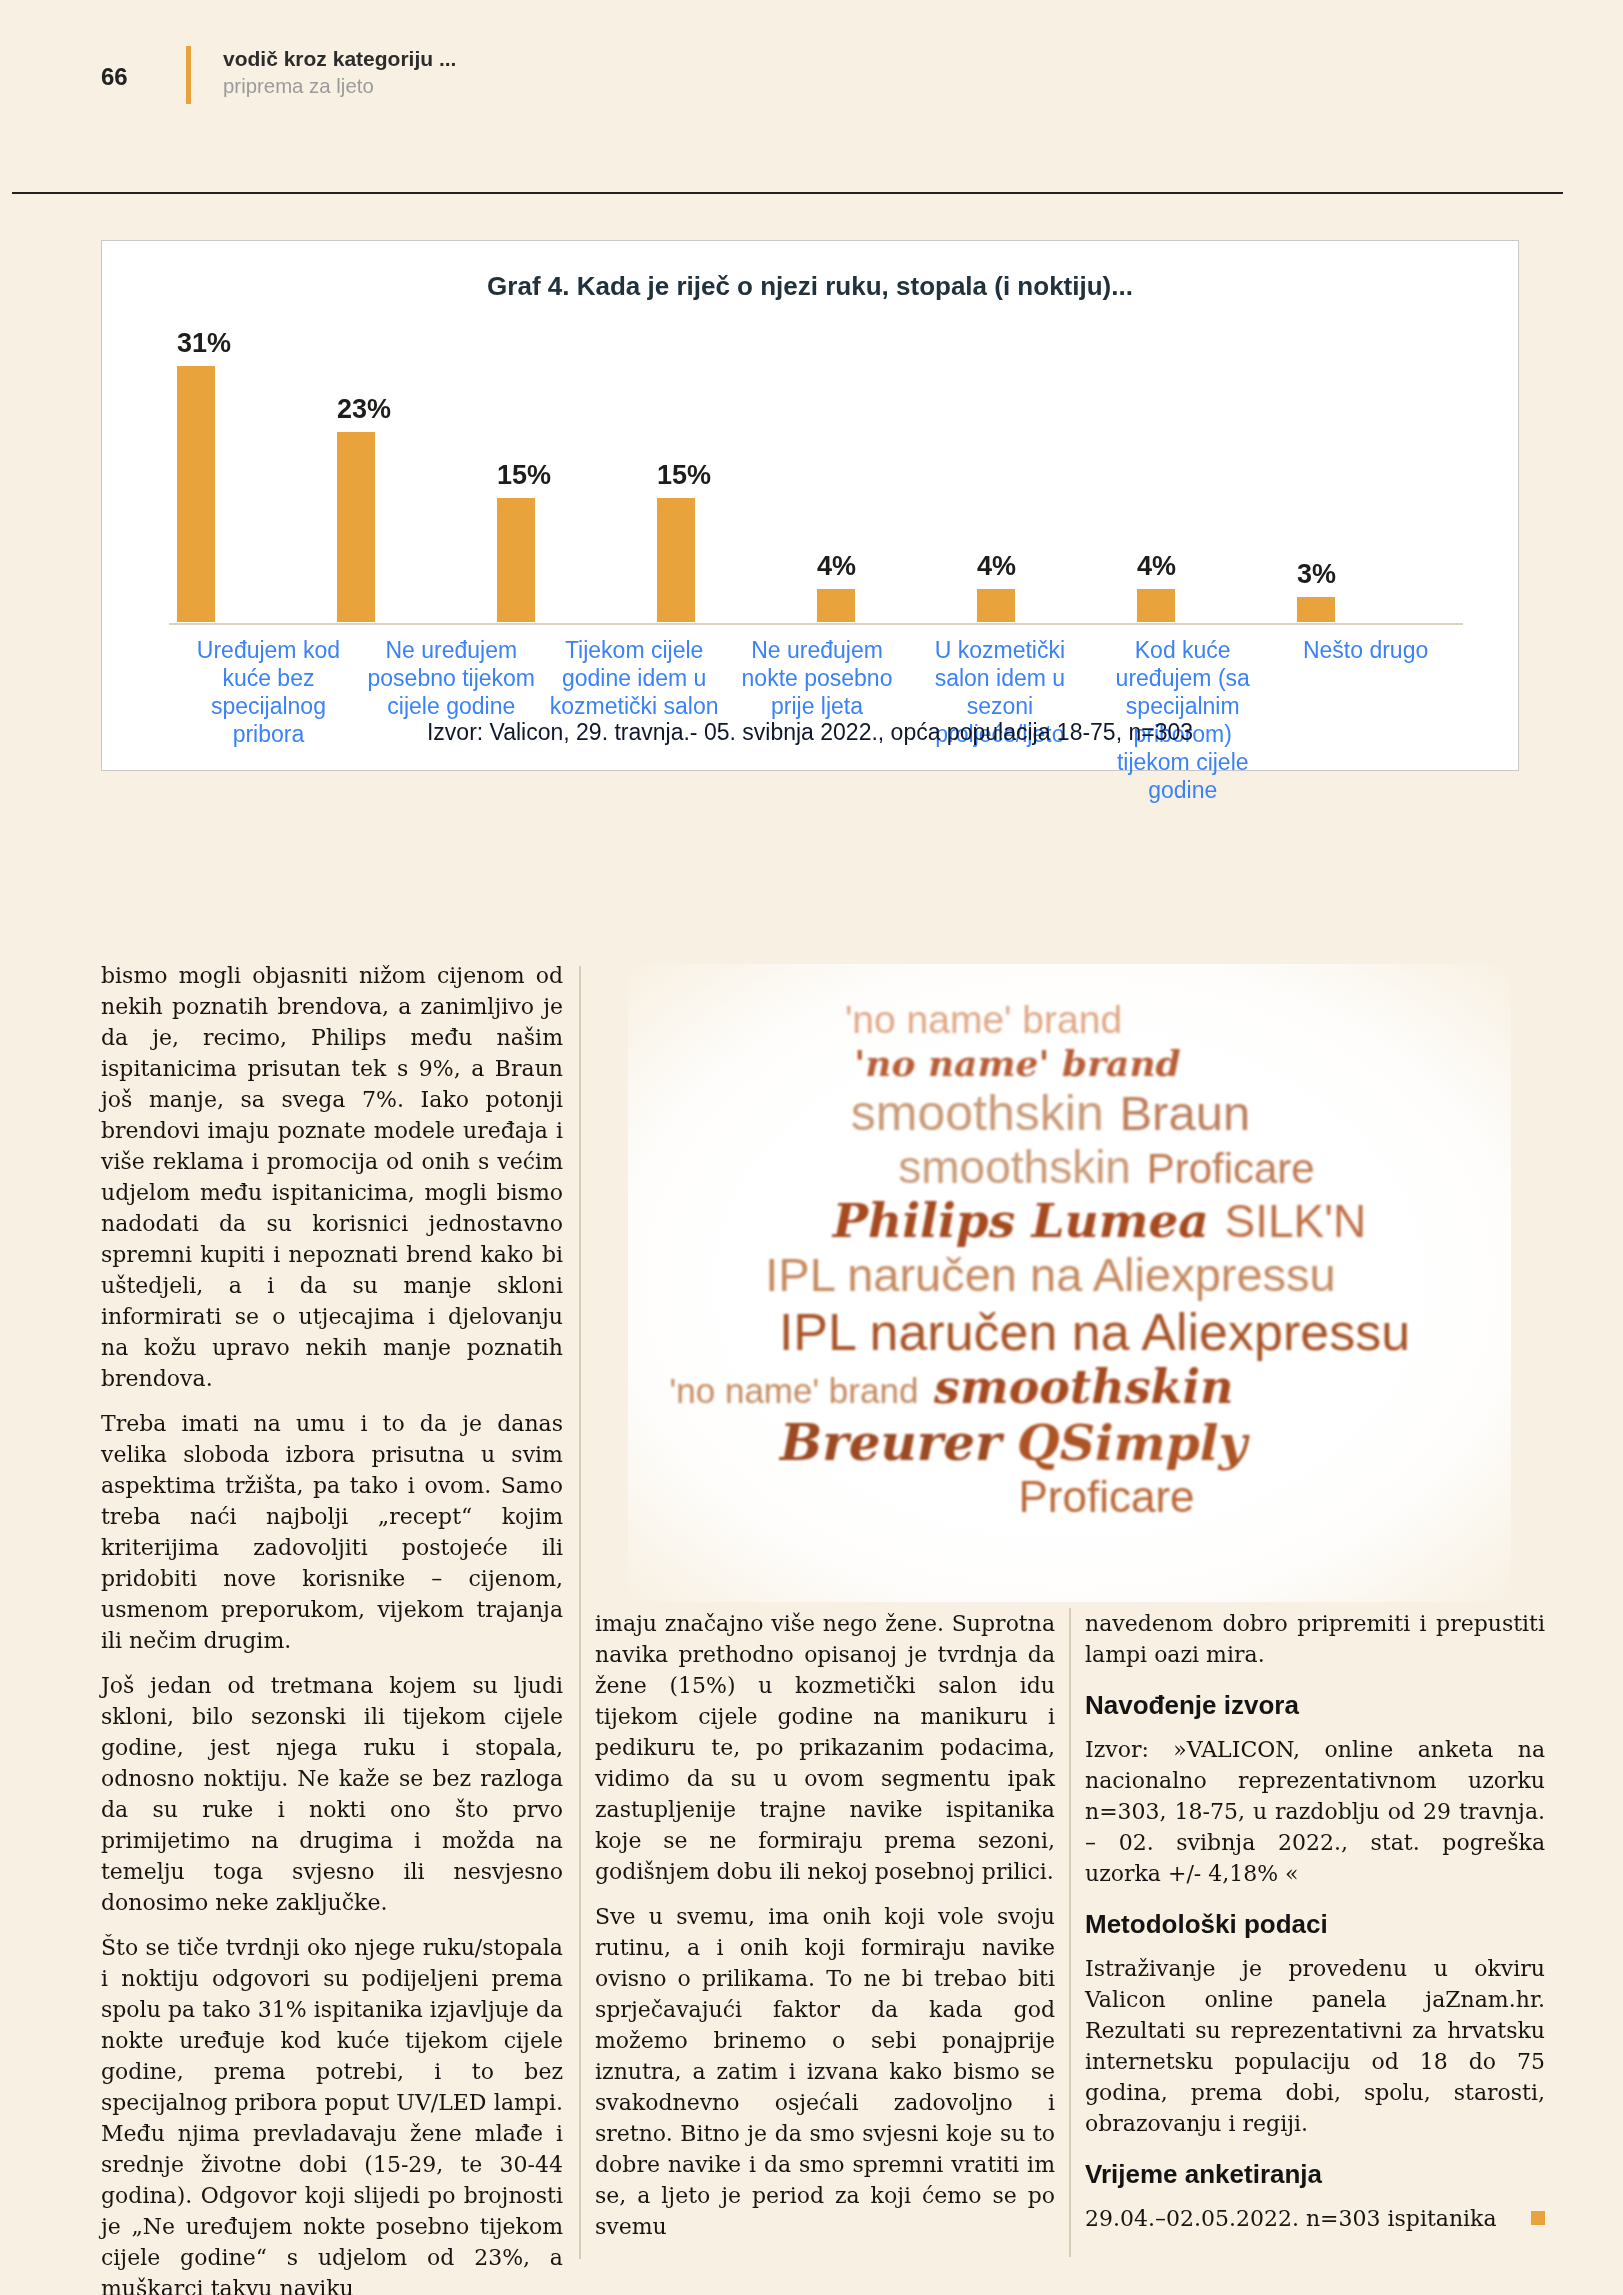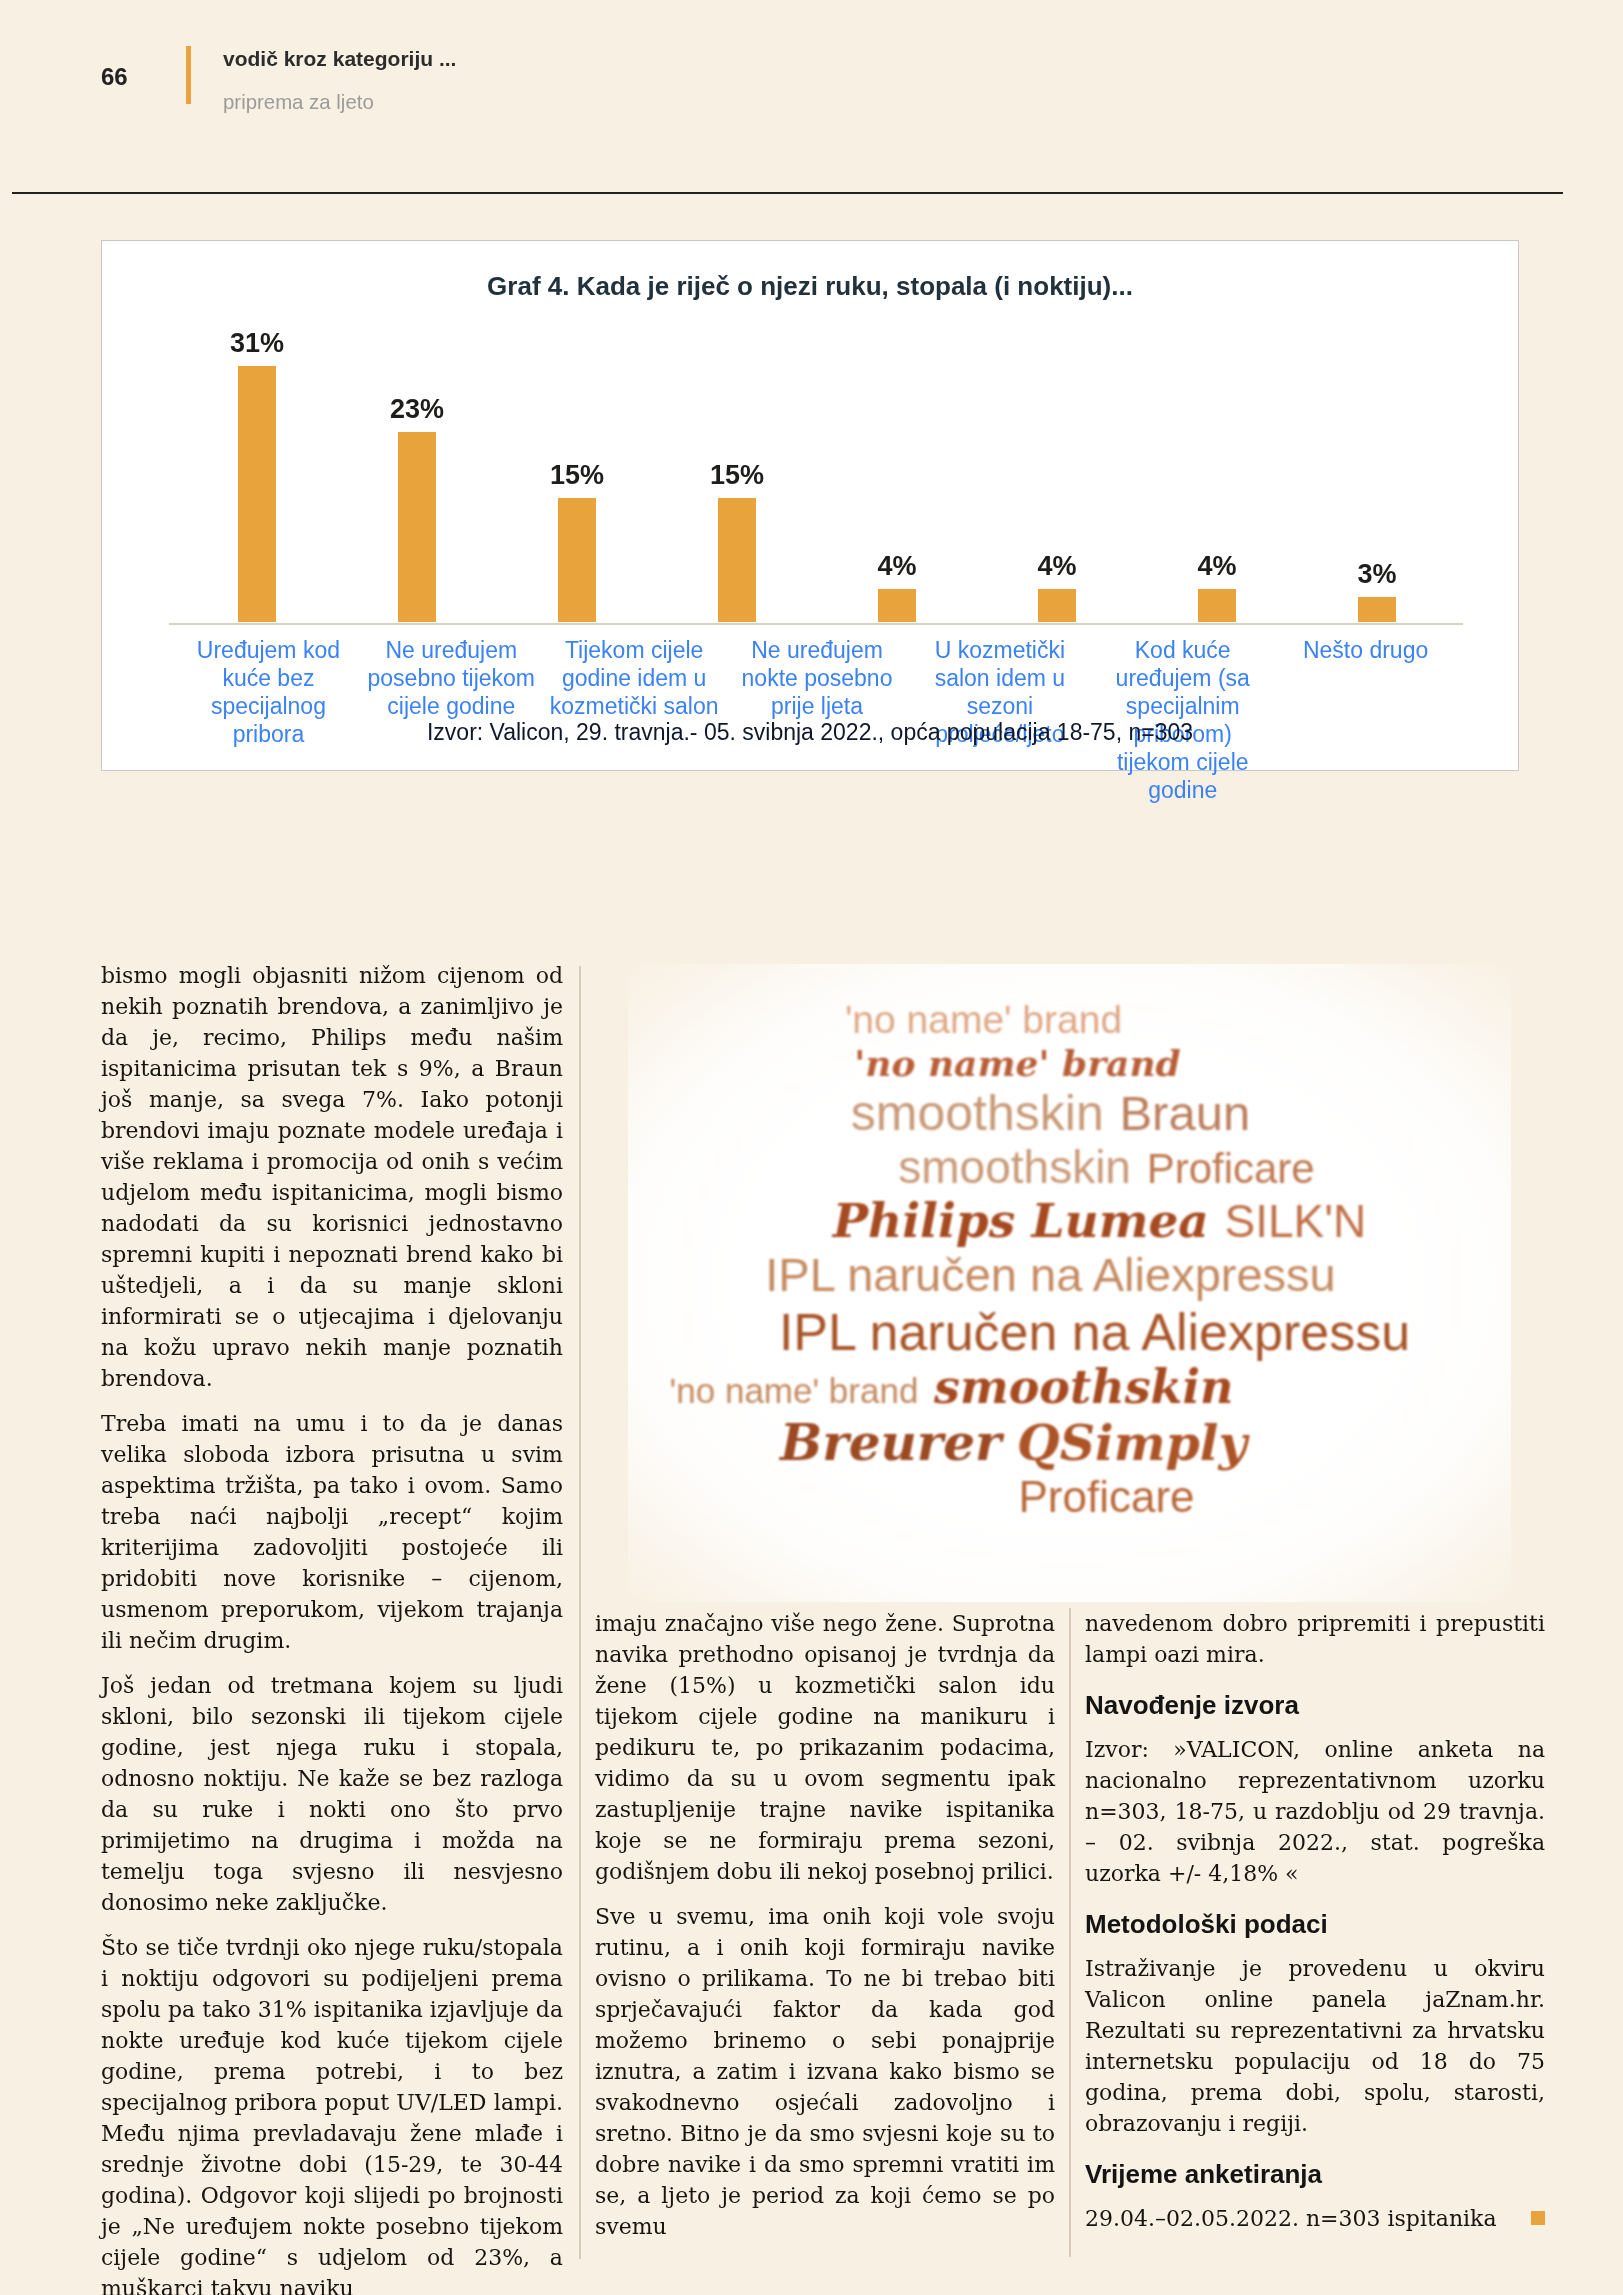--- a/index.html
+++ b/index.html
@@ -4,29 +4,29 @@
 <style>
   *{margin:0;padding:0;box-sizing:border-box;}
   html,body{background:#efe6d3;}
   .page{position:relative;width:1623px;height:2295px;background:#f8f0e2;
         font-family:"DejaVu Serif",serif;color:#1d1d1b;overflow:hidden;margin:0 auto;}
 
   
   .page-number{position:absolute;left:101px;top:63px;font:700 24px "Liberation Sans",sans-serif;color:#222;}
   .header-accent{position:absolute;left:186px;top:46px;width:4.7px;height:58px;}
   .header-title{position:absolute;left:223px;top:47px;font:700 21px "Liberation Sans",sans-serif;color:#2c2c2c;}
-  .header-subtitle{position:absolute;left:223px;top:75px;font:400 20.4px "Liberation Sans",sans-serif;color:#9b9b9b;margin-top:16px;}
+  .header-subtitle{position:absolute;left:223px;top:75px;font:400 20.4px "Liberation Sans",sans-serif;color:#9b9b9b;}
   .top-rule{position:absolute;left:11.8px;top:192px;width:1551px;height:2.4px;background:#232020;}
 
   
   .chart-panel{position:absolute;left:101px;top:240px;width:1418px;height:531px;background:#ffffff;border:0.8px solid #c9c9c9;}
   .chart-title{position:absolute;top:30px;left:0;width:100%;text-align:center;
                font:600 26px "Liberation Sans",sans-serif;color:#22323d;}
   .chart-plot{position:absolute;left:75px;right:61px;top:75px;height:306px;display:flex;align-items:flex-end;}
-  .bar-slot{flex:1;display:flex;flex-direction:column;align-items:center;justify-content:flex-end;height:100%;}
+  .bar-slot{flex:1;display:flex;flex-direction:column;justify-content:flex-end;height:100%;}
   .bar-value{font:600 27px "Liberation Sans",sans-serif;color:#1d1d1b;margin-bottom:7px;}
   .bar{width:38px;}
   .chart-axis{position:absolute;left:67px;right:55px;top:382px;height:1.6px;background:#dcd2c0;}
   .chart-labels{position:absolute;left:75px;right:61px;top:395px;display:flex;}
   .cat-label{flex:1;text-align:center;font:400 23px "Liberation Sans",sans-serif;line-height:28px;color:#3b82f6;padding:0 4.7px;}
   .chart-source{position:absolute;left:0;bottom:23.6px;width:100%;text-align:center;
                 font:400 23px "Liberation Sans",sans-serif;color:#0f172a;}
 
   
   .text-col{position:absolute;font-size:22px;line-height:31px;text-align:justify;color:#171411;}

